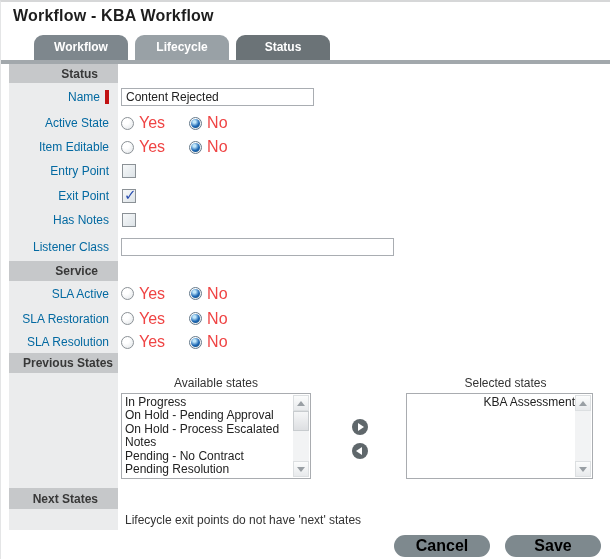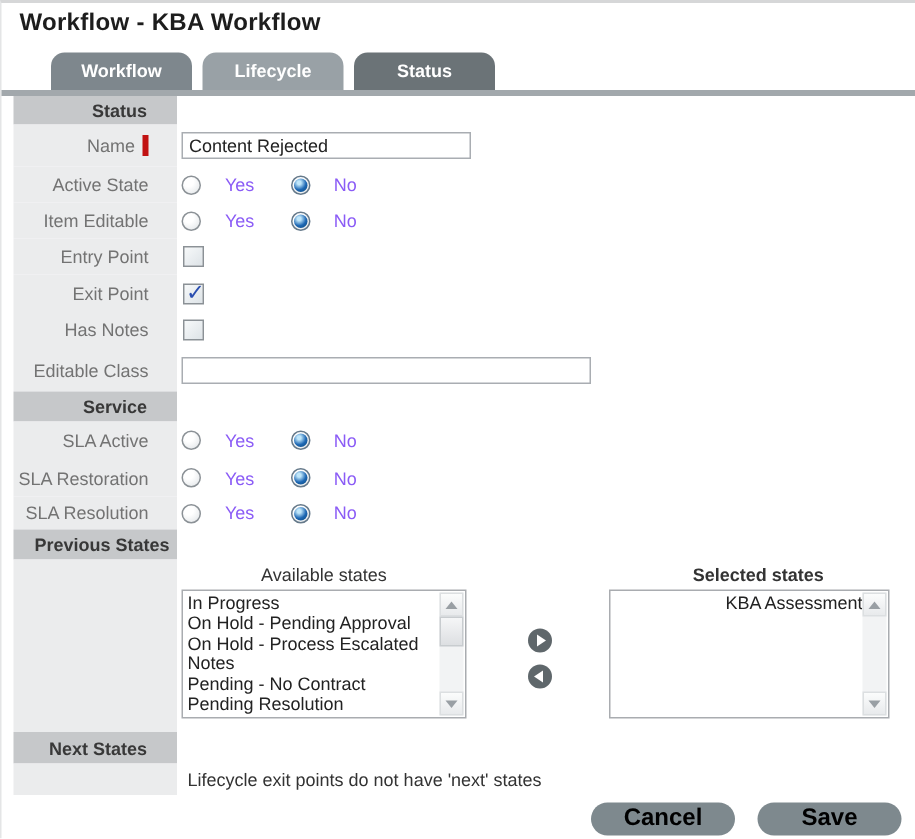--- a/index.html
+++ b/index.html
@@ -27,21 +27,21 @@
   .tab.t-lifecycle { background:#99a1a6; }
   .tab.active { background:var(--tab-active,#6b7377); }
   .tabbar { position:absolute; left:0; top:58px; width:610px; height:4px; background:#a2a8ac; }
 
   
   .form { position:absolute; left:8px; top:62px; width:594px; }
   .row { display:flex; }
   .lbl {
     flex:0 0 109px; width:109px; box-sizing:border-box; background:#ebeced;
     display:flex; align-items:center; justify-content:flex-end;
-    padding-right:19px; font-size:12px; color:#737373; white-space:nowrap;
+    padding-right:9px; font-size:12px; color:#0369a1; white-space:nowrap;
   }
   .cnt { flex:1; background:#fff; display:flex; align-items:center; box-sizing:border-box; padding-left:3px; }
   .row.header .lbl { background:#c6c8ca; font-weight:bold; color:#383838; padding-right:20px; }
   .row.header.tight .lbl { padding-right:5px; }
 
   .h19{height:19px}.h20{height:20px}.h21{height:21px}.h22{height:22px}
   .h24{height:24px}.h25{height:25px}.h28{height:28px}.h29{height:29px}
   .h115{height:115px}
 
   .req { width:4px; height:14px; background:var(--required,#c11212); margin-left:5px; }
@@ -59,38 +59,38 @@
   .radio {
     width:13px; height:13px; border-radius:50%; box-sizing:border-box;
     border:1px solid #8b9196; background:radial-gradient(circle at 35% 30%, #ffffff 30%, #dfe3e6);
     position:relative; cursor:default;
   }
   .radio.on { border-color:#65798a; }
   .radio.on::after {
     content:""; position:absolute; inset:1px; border-radius:50%;
     background:radial-gradient(circle at 38% 32%, #bfe6fa 15%, var(--accent,#1e68b4) 55%, #0b4a7f 95%);
   }
-  .optlbl { font-size:12px; color:#8b5cf6; margin-left:16px; }
+  .optlbl { font-size:16px; color:#ef4444; margin-left:5px; }
 
   
   .checkbox {
     width:14px; height:14px; box-sizing:border-box; margin-left:1px;
     border:1px solid #8b9196; background:linear-gradient(135deg,#f7f9fa,#dde3e7);
     position:relative; cursor:default;
   }
   .checkbox.on::after {
     content:"\2713"; position:absolute; left:1px; top:-4px;
     font-size:15px; font-weight:bold; color:#2b4fb0;
   }
 
   
   .states { position:relative; width:485px; height:115px; }
   .lb-caption { position:absolute; top:3px; font-size:12px; color:#333; text-align:center; }
   .cap-avail { left:3px; width:190px; }
-  .cap-sel  { left:291px; width:193px;font-weight:bold; }
+  .cap-sel  { left:291px; width:193px; }
   .listbox {
     position:absolute; top:20px; height:86px; box-sizing:border-box;
     border:1px solid #a9acb0; background:#fff;
   }
   .lb-avail { left:3px; width:190px; }
   .lb-sel  { left:288px; width:187px;text-align:right; }
   .lb-items { position:absolute; top:1px; left:1px; right:17px; bottom:1px; overflow:hidden; padding:1px 0 0 2px; }
   .lb-item { font-size:12px; line-height:13.4px; white-space:nowrap; color:#222; }
   .sb { position:absolute; top:1px; right:1px; bottom:1px; width:16px; background:#f2f3f4; }
   .sb-btn {
@@ -195,21 +195,21 @@
     </div>
 
     <div class="row h24">
       <div class="lbl">Has Notes</div>
       <div class="cnt">
         <span class="checkbox"></span>
       </div>
     </div>
 
     <div class="row h29">
-      <div class="lbl">Editable Class</div>
+      <div class="lbl">Listener Class</div>
       <div class="cnt">
         <input class="txt w-listener" type="text" value="" style="">
       </div>
     </div>
 
     <div class="row header h20">
       <div class="lbl">Service</div>
       <div class="cnt"></div>
     </div>
 

